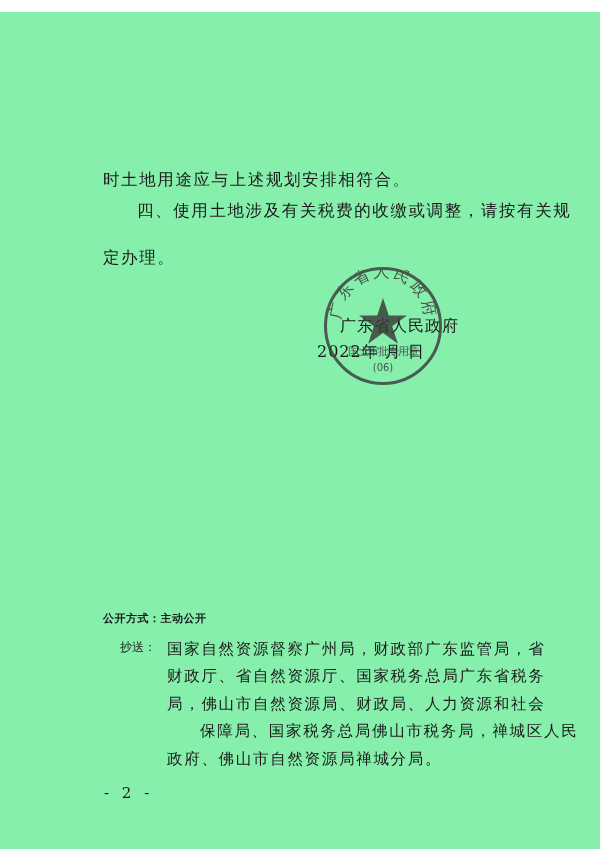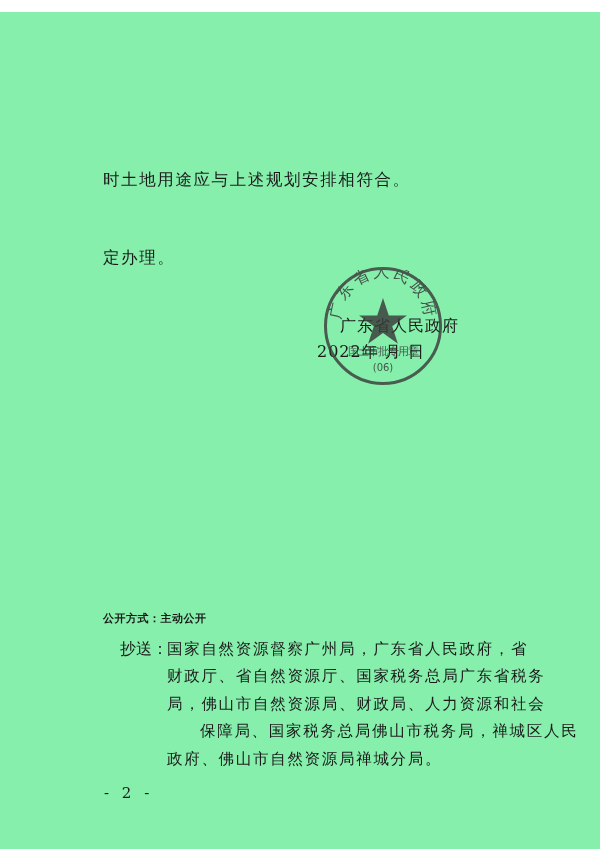--- a/index.html
+++ b/index.html
@@ -89,21 +89,21 @@
       left: 103px; top: 599px;
       font-family: "DejaVu Sans", "Liberation Sans", sans-serif;
       font-weight: bold;
       font-size: 11px;
       letter-spacing: 0.5px;
       white-space: nowrap;
     }
     .cc-label {
       position: absolute;
       left: 120px; top: 627px;
-      font-size: 16px;
+      font-size: 12px;
       white-space: nowrap;
     }
     .cc-line {
       position: absolute;
       left: 167px;
       font-size: 15.5px;
       letter-spacing: 1.7px;
       white-space: nowrap;
     }
     .cc0 { top: 627px; }
@@ -119,20 +119,21 @@
       letter-spacing: 4px;
       white-space: nowrap;
     }
   </style>
 </head>
 <body>
 
 <div class="page">
 
   <div class="body-line l1">时土地用途应与上述规划安排相符合。</div>
+  <div class="body-line l2">四、使用土地涉及有关税费的收缴或调整，请按有关规</div>
   <div class="body-line l3">定办理。</div>
 
   <div class="signature">
     <div class="sig-org">广东省人民政府</div>
     <div class="sig-date">2022年  月  日</div>
 
     <div class="seal">
       <svg width="112" height="112" viewBox="0 0 112 112">
         <defs>
           <path id="sealArc" d="M 16,62 A 42,42 0 1,1 96,62"></path>
@@ -143,21 +144,21 @@
         <polygon points="56,28 61.8,45.5 80,45.5 65.2,56.3 70.9,73.8 56,63 41.1,73.8 46.8,56.3 32,45.5 50.2,45.5" fill="#3a3a3a"></polygon>
       </svg>
       <div class="seal-sub">国土审批专用章</div>
       <div class="seal-code">(06)</div>
     </div>
   </div>
 
   <div class="footer-block">
     <div class="disclosure">公开方式：主动公开</div>
     <div class="cc-label">抄送：</div>
-    <div class="cc-line cc0">国家自然资源督察广州局，广东省人民政府，省</div>
+    <div class="cc-line cc0">国家自然资源督察广州局，财政部广东监管局，省</div>
     <div class="cc-line cc1">财政厅、省自然资源厅、国家税务总局广东省税务</div>
     <div class="cc-line cc2">局，佛山市自然资源局、财政局、人力资源和社会</div>
     <div class="cc-line cc3">保障局、国家税务总局佛山市税务局，禅城区人民</div>
     <div class="cc-line cc4">政府、佛山市自然资源局禅城分局。</div>
   </div>
 
   <div class="page-number">- 2 -</div>
 </div>
 
 </body></html>

